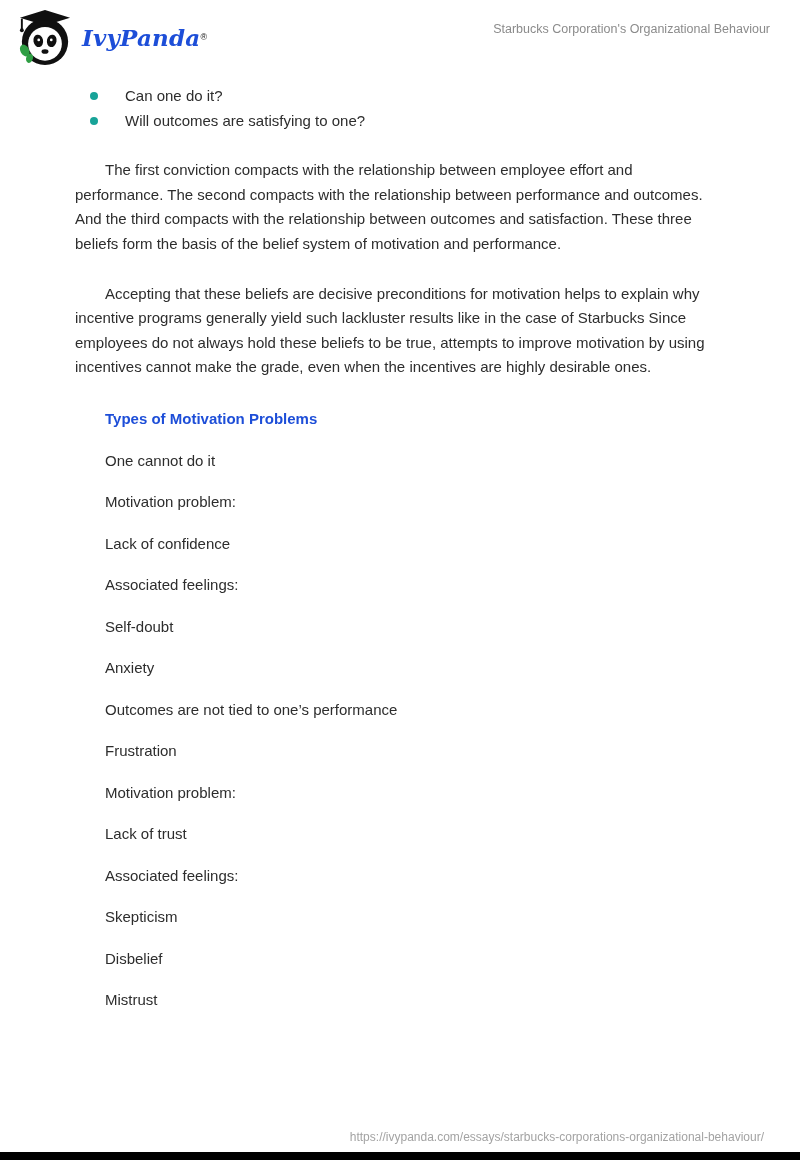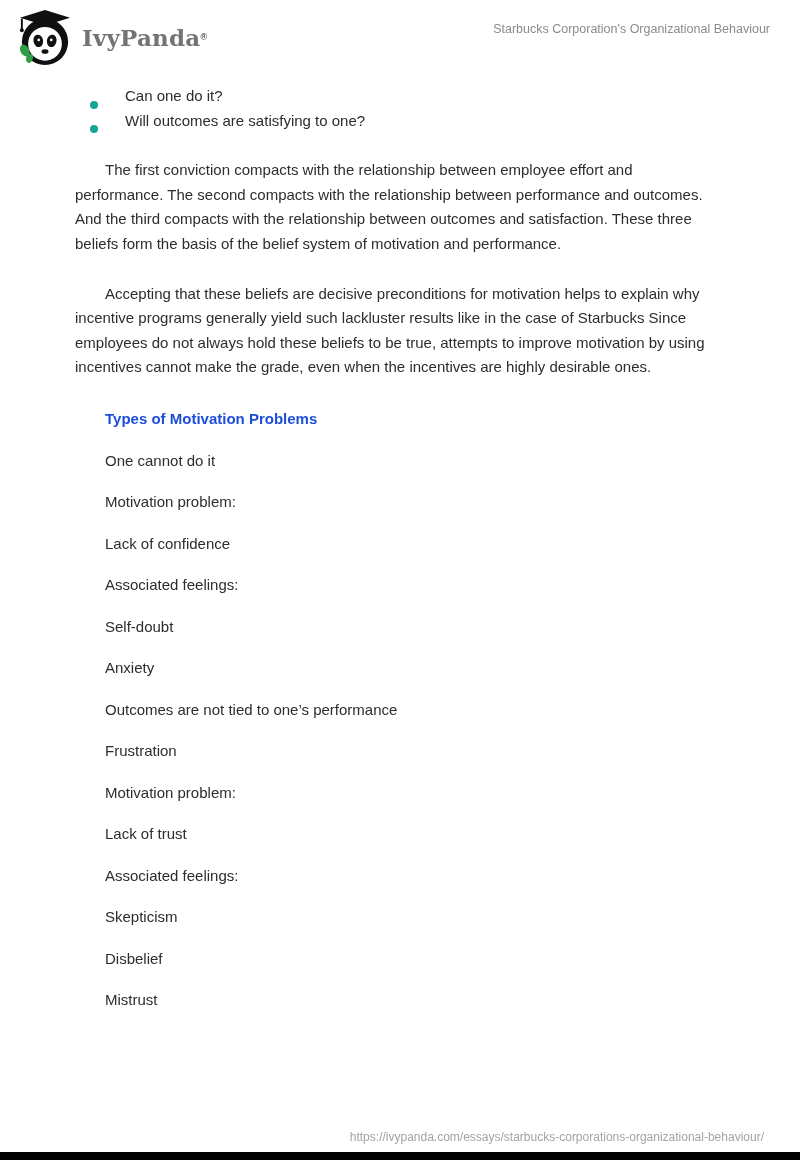--- a/index.html
+++ b/index.html
@@ -23,22 +23,23 @@
     justify-content: space-between;
     align-items: flex-start;
     padding: 8px 30px 0 18px;
   }
   .logo-wrap { display: flex; align-items: center; gap: 10px; }
   .logo-mark { width: 54px; height: 58px; flex: none; }
   .logo-text {
     font-family: "DejaVu Serif", "Liberation Serif", serif;
     font-weight: 700;
     font-size: 23px;
-    color: #737373;
+    color: #1d4ed8;
     letter-spacing: 0.2px;
+    font-style: italic;
   }
   .logo-reg {
     font-size: 9px;
     vertical-align: super;
     color: #131313;
     font-weight: 400;
   }
   .doc-title {
     margin-top: 14px;
     font-size: 12.5px;
@@ -48,21 +49,21 @@
   
   .content {
     margin: 18px 78px 0 75px;
     font-size: 15px;
     line-height: 24.6px;
     color: #2d2d2d;
   }
   ul.bullet-list { list-style: none; margin: 0; padding: 0 0 0 15px; }
   ul.bullet-list li {
     display: flex;
-    align-items: flex-end;
+    align-items: center;
     line-height: 24.6px;
   }
   .bullet-dot {
     width: 8px; height: 8px;
     border-radius: 50%;
     background: var(--bullet, #17a398);
     margin-right: 27px;
     flex: none;
   }
   p.body-para {

